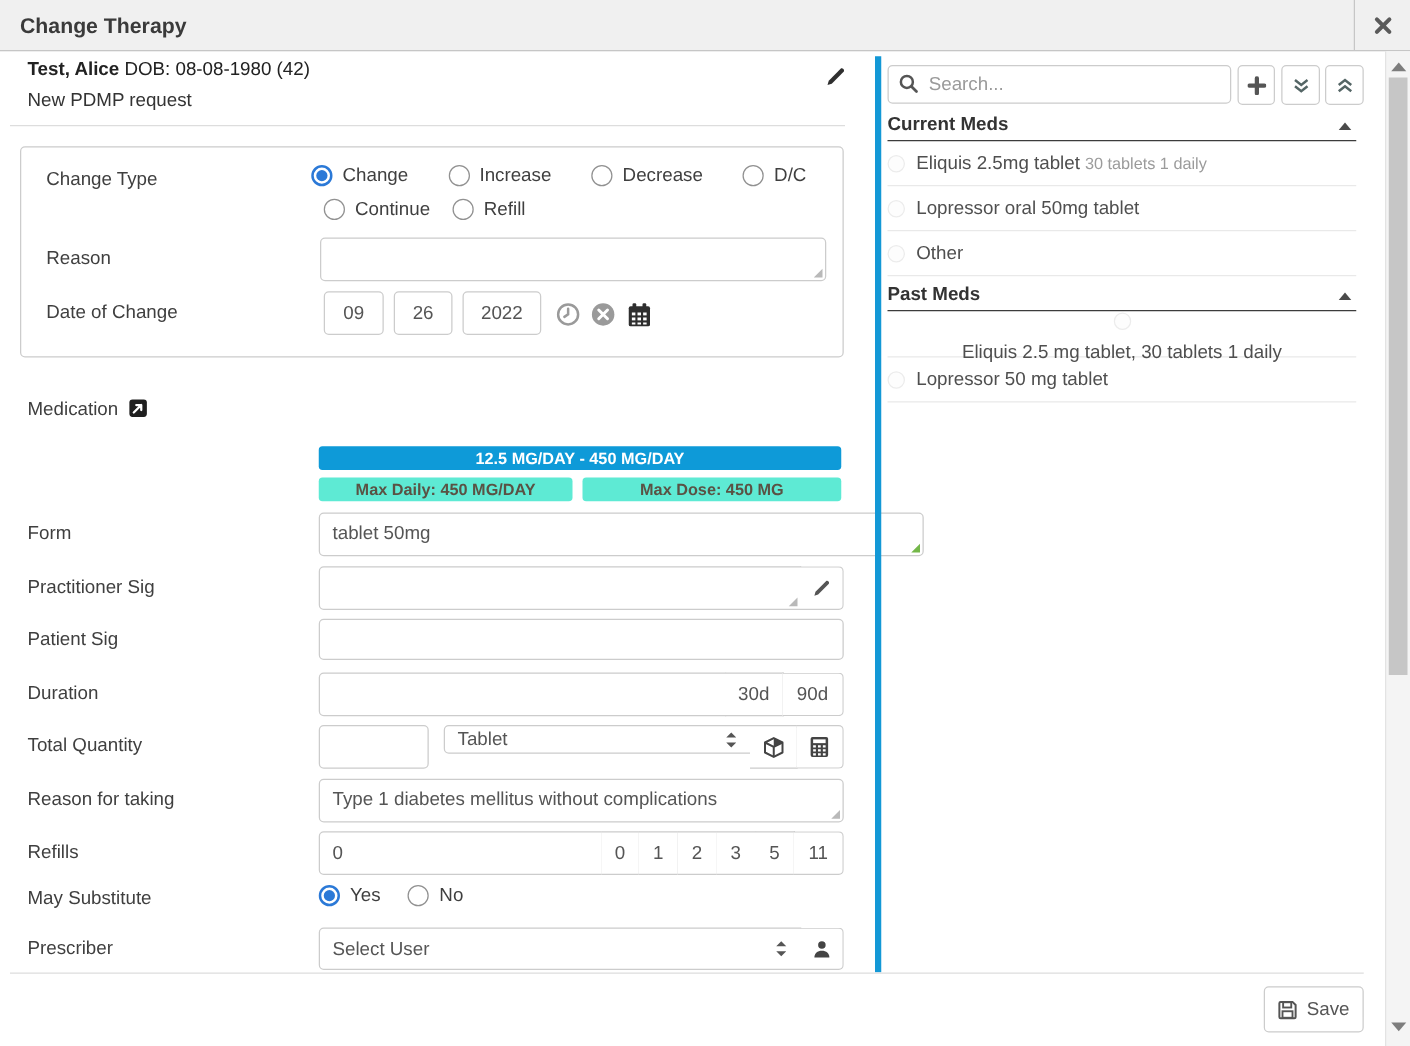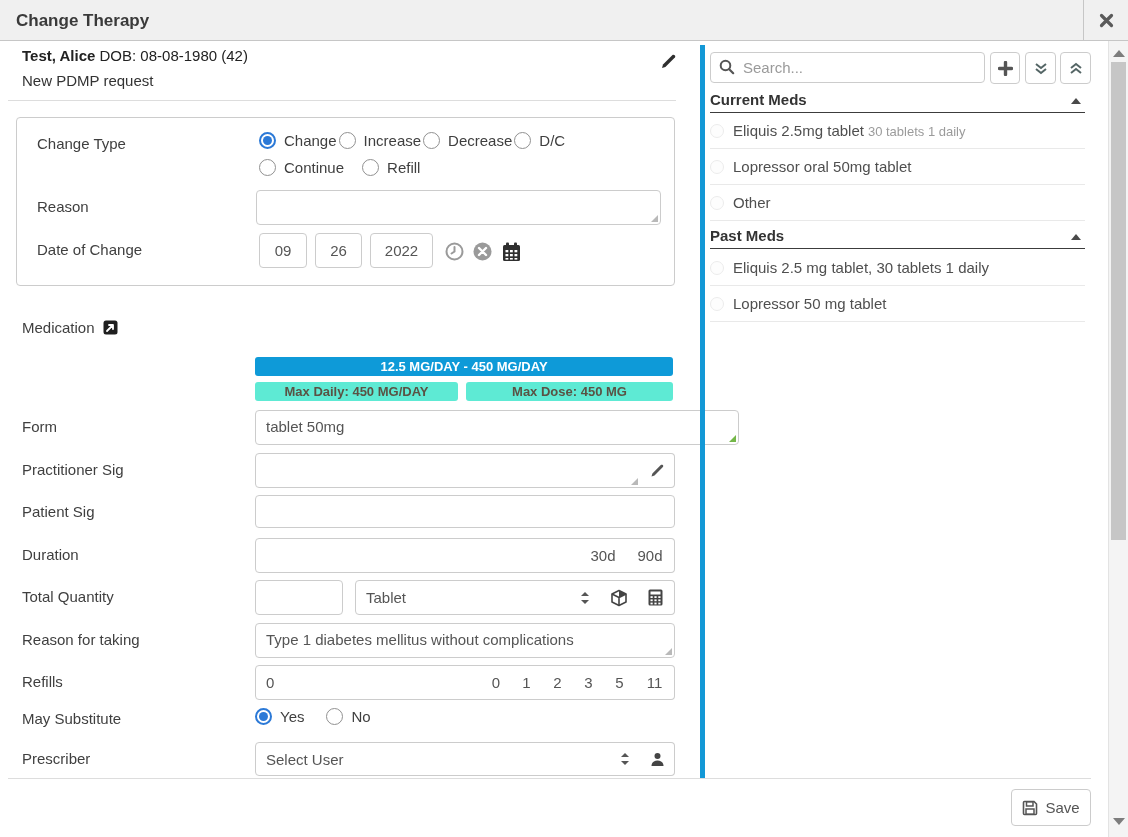--- a/index.html
+++ b/index.html
@@ -90,21 +90,21 @@
   <div class="lbl" style="left:22px; top:72px; color:#333;">New PDMP request</div>
   <span class="icon" style="position:absolute; left:660px; top:53px;">
     <svg width="17" height="17" viewBox="0 0 17 17">
         <path d="M2 15 L3 11.5 L12.5 2 C13 1.5 14 1.5 14.7 2.2 C15.4 2.9 15.4 3.9 14.9 4.4 L5.4 13.9 Z" fill="#2f2f2f"></path>
       </svg>
   </span>
   <div style="position:absolute; left:8px; top:100px; width:668px; border-top:1px solid #ddd;"></div>
 
   <div class="panel">
     <div class="lbl" style="left:20px; top:17px;">Change Type</div>
-    <div style="position:absolute; left:242px; top:14px; display:flex; gap:2px;">
+    <div style="position:absolute; left:232px; top:14px; display:flex; gap:32px;">
       <label class="radio-item">
           <span class="radio checked"></span>
           <span>Change</span>
         </label>
       <label class="radio-item">
           <span class="radio"></span>
           <span>Increase</span>
         </label>
       <label class="radio-item">
           <span class="radio"></span>
@@ -196,21 +196,21 @@
   <div class="lbl" style="left:22px; top:503px;">Patient Sig</div>
   <input class="fld" style="left: 255px; top: 495px; width: 420px; height: 33px;" value="">
 
   <div class="lbl" style="left:22px; top:546px;">Duration</div>
   <input class="fld" style="left: 255px; top: 538px; width: 326px; height: 35px; border-top-right-radius: 0px; border-bottom-right-radius: 0px;" value="">
   <div class="addon" style="left:580px; top:538px; width:47px; height:35px; border-left:none;">30d</div>
   <div class="addon rr" style="left:626px; top:538px; width:49px; height:35px; border-left:none;">90d</div>
 
   <div class="lbl" style="left:22px; top:588px;">Total Quantity</div>
   <input class="fld" style="left: 255px; top: 580px; width: 88px; height: 35px;" value="">
-  <div class="box sel rl" style="left:355px; top:580px; width:246px; height:35px; border-radius:4px 0 0 4px;gap:43px;">
+  <div class="box sel rl" style="left:355px; top:580px; width:246px; height:23px; border-radius:4px 0 0 4px;gap:43px;">
     <span class="sel-txt">Tablet</span>
     <span class="icon">
       <svg width="10" height="14" viewBox="0 0 10 14">
           <path d="M1 5 L5 1 L9 5 Z" fill="#555"></path>
           <path d="M1 9 L5 13 L9 9 Z" fill="#555"></path>
         </svg>
     </span>
   </div>
   <div class="addon" style="left:600px; top:580px; width:38px; height:35px; border-left:none;">
     <span class="icon">
@@ -333,21 +333,21 @@
   </div>
   <div class="med-item" style="top:185px;">
     <span class="faint-circle"></span>
     <span>Other</span>
   </div>
 
   <div class="side-head" style="top:227px;">
     <span>Past Meds</span>
     <span class="caret-up"></span>
   </div>
-  <div class="med-item" style="top:250px;">
+  <div class="med-item" style="top:250px;flex-direction:column;">
     <span class="faint-circle"></span>
     <span>Eliquis 2.5 mg tablet, 30 tablets 1 daily</span>
   </div>
   <div class="med-item" style="top:286px;">
     <span class="faint-circle"></span>
     <span>Lopressor 50 mg tablet</span>
   </div>
 
   <div class="footer">
     <div class="footer-line"></div>

